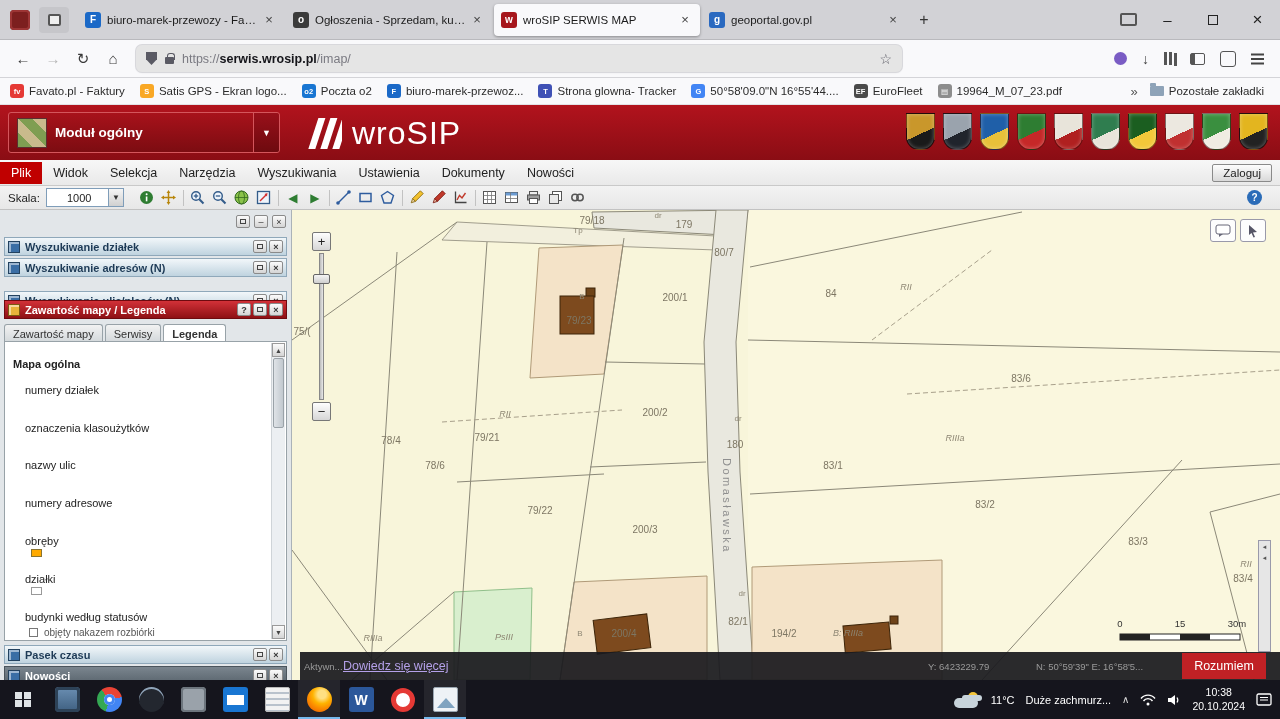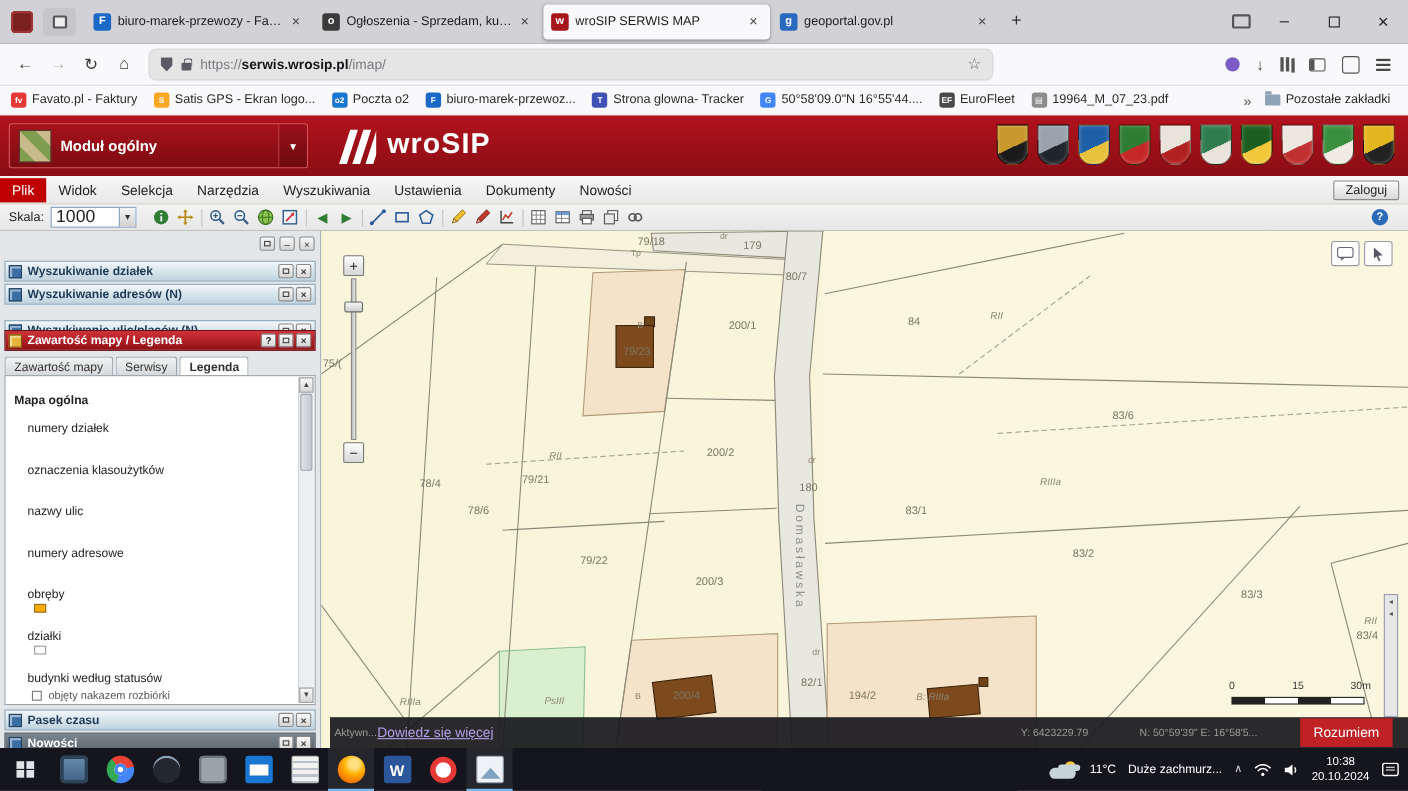--- a/index.html
+++ b/index.html
@@ -44,33 +44,33 @@
 .bmico{width:14px;height:14px;border-radius:3px;color:#fff;font-size:7.5px;font-weight:bold;display:flex;align-items:center;justify-content:center;margin-right:5px;flex:0 0 auto}
 .folder{width:14px;height:10px;background:#8ea3b8;border-radius:1px;position:relative;margin-right:5px}
 .folder:before{content:"";position:absolute;top:-3px;left:0;width:6px;height:3px;background:#8ea3b8;border-radius:1px 1px 0 0}
 .chev{color:#555;font-size:13px;margin:0 12px 0 auto}
 
 .appheader{background:linear-gradient(#b2131d,#8a0d14)}
 .modsel{display:flex;align-items:center;border:1px solid #d4565c;background:linear-gradient(#a8121b,#7c0c11);border-radius:3px}
 .modico{width:30px;height:30px;margin:0 8px;border:1px solid #5a3030;background:linear-gradient(45deg,#7f9e52 25%,#c9ba8c 25% 50%,#7f9e52 50% 75%,#c9ba8c 75%)}
 .modlabel{color:#fff;font-weight:bold;font-size:13.5px;flex:1}
 .modcaret{width:26px;align-self:stretch;border-left:1px solid #d4565c;display:flex;align-items:center;justify-content:center;color:#fff;font-size:9px;background:linear-gradient(#99101a,#6e0a0f);border-radius:0 3px 3px 0}
-.brand{color:#fff;font-size:26px;font-weight:bold;letter-spacing:1px}
+.brand{color:#fff;font-size:32px;font-weight:normal;letter-spacing:1px}
 .brandsub{color:#f3d9da;font-size:10.5px;line-height:1.35}
 .coats{display:flex;gap:8px}
 .coat{width:29px;height:37px;border:1px solid rgba(40,0,0,.55);border-radius:0 0 13px 13px;box-shadow:inset 0 0 4px rgba(255,255,255,.35)}
 
 .menubar{background:linear-gradient(#f7f7f7,#e9e9e9);display:flex;align-items:center;border-bottom:1px solid #c9c9c9;font-size:12.5px;color:#222}
 .mitem{padding:4px 11px}
 .mitem.active{background:#c00000;color:#fff}
 .loginbtn{margin-left:auto;margin-right:8px;border:1px solid #8a8a8a;border-radius:2px;background:linear-gradient(#fdfdfd,#d9d9d9);padding:2px 10px;font-size:11.5px}
 
 .toolbar{background:linear-gradient(#f3f3f3,#e7e7e7);display:flex;align-items:center;border-bottom:1px solid #c2c2c2;padding:0 8px;font-size:11.5px}
 .scalesel{width:78px;height:19px;background:#fff;border:1px solid #7f9db9;display:flex;align-items:center;margin:0 12px 0 6px}
-.scaleval{flex:1;padding-left:4px;font-size:16px}
+.scaleval{flex:1;padding-left:20px;font-size:11px}
 .scalecaret{width:15px;align-self:stretch;background:linear-gradient(#f5f5f5,#d0d0d0);border-left:1px solid #7f9db9;font-size:8px;display:flex;align-items:center;justify-content:center;color:#333}
 .tbtn{width:22px;height:20px;display:flex;align-items:center;justify-content:center;border-radius:2px}
 .tsep{width:1px;height:16px;background:#c2c2c2;margin:0 3px}
 .helpbtn{margin-left:auto;margin-right:10px;width:15px;height:15px;border-radius:50%;background:#2b6cb8;color:#fff;font-size:10px;font-weight:bold;display:flex;align-items:center;justify-content:center}
 
 .sidebar{background:#e2e6e9;border-right:1px solid #aab2b8}
 .phead{height:19px;display:flex;align-items:center;background:linear-gradient(#f2f7fa,#bfd3df);border:1px solid #8fa8ba;font-size:11px;font-weight:bold;color:#1d3a56;padding:0 3px}
 .phead.red{background:linear-gradient(#d23138,#8e1014);color:#fff;border-color:#6e0a0f}
 .phead.dark{background:linear-gradient(#7a858e,#59646d);color:#fff;border-color:#4a545c}
 .pico{width:12px;height:12px;background:#3a6ea5;border:1px solid #23425f;margin-right:5px;box-shadow:inset 2px 2px 0 rgba(255,255,255,.5);flex:0 0 auto}

